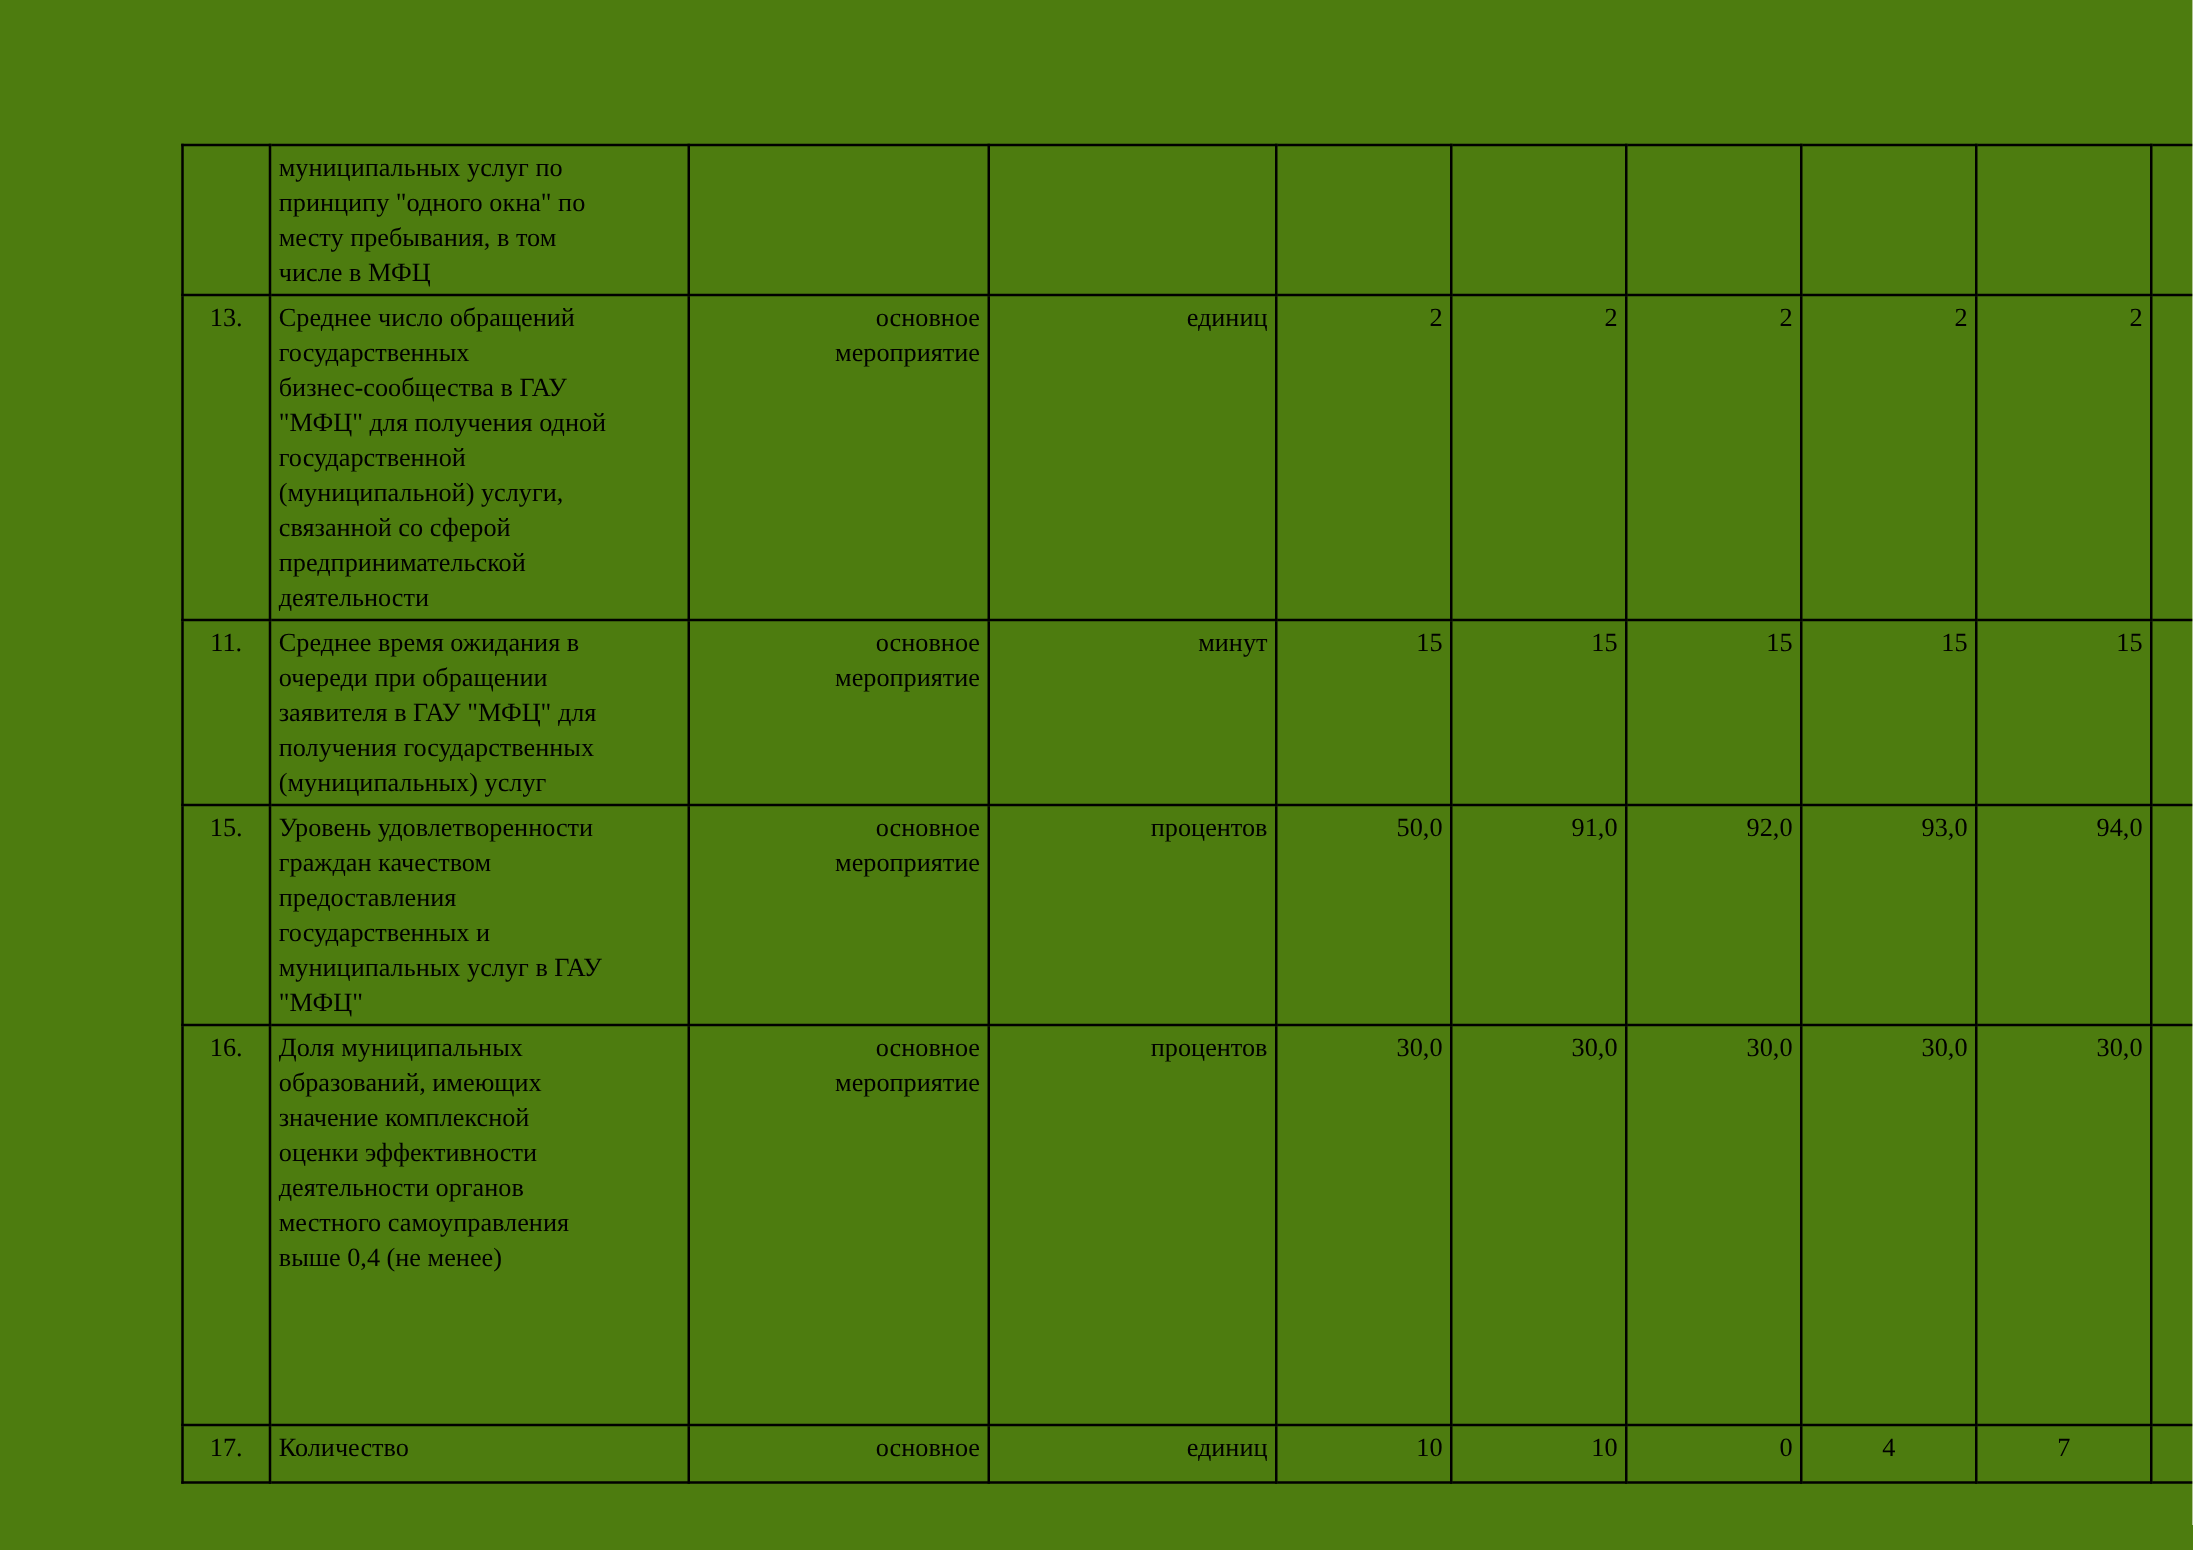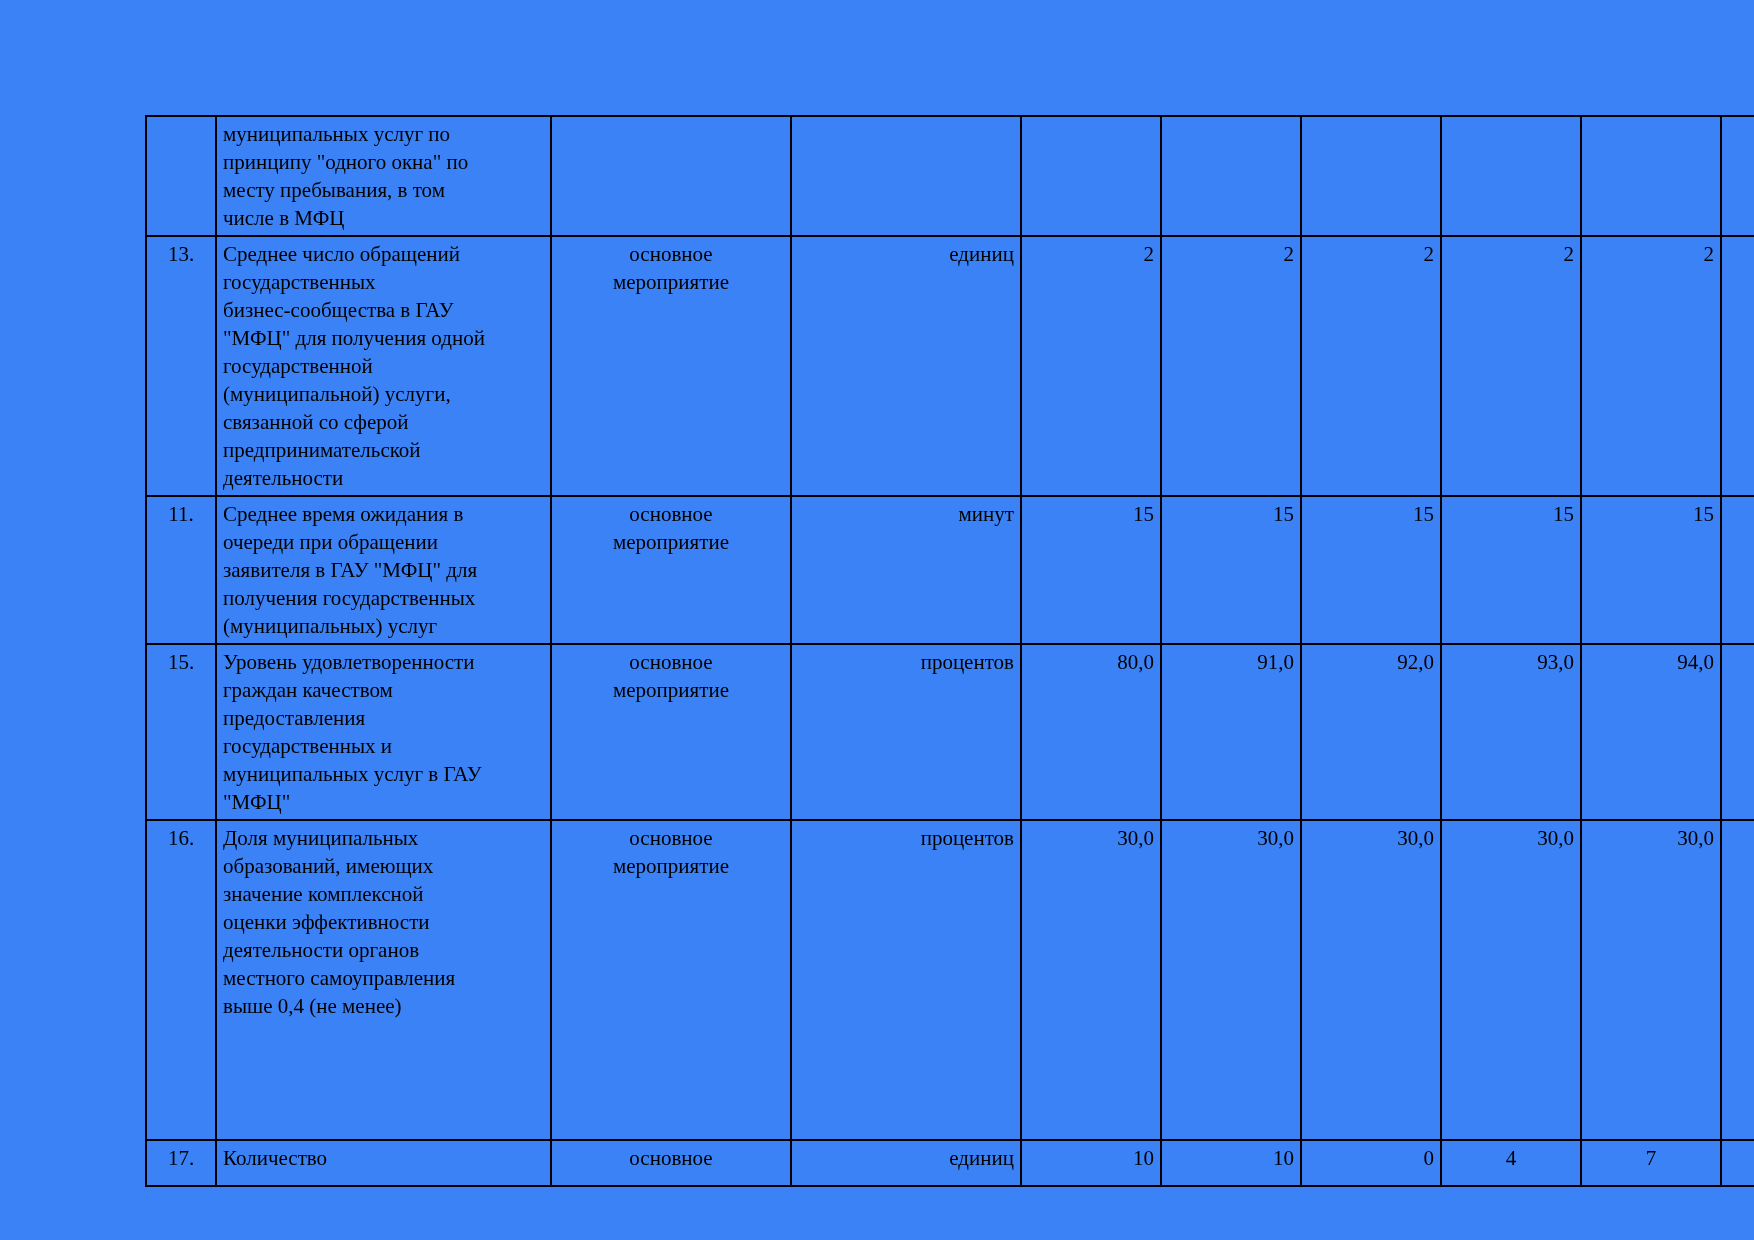--- a/index.html
+++ b/index.html
@@ -5,21 +5,21 @@
   * { box-sizing: border-box; }
   html, body {
     margin: 0; padding: 0;
     background: #ffffff;
   }
   .page {
     position: relative;
     width: 1754px;
     height: 1240px;
     overflow: hidden;
-    background: #3b82f6;
+    background: #4d7c0f;
     color: #000000;
     font-family: "Liberation Serif", "DejaVu Serif", serif;
     font-size: 21px;
     line-height: 28px;
   }
   table.doc-table {
     position: absolute;
     left: 145px;
     top: 115px;
     width: 1705px;
@@ -27,21 +27,21 @@
     table-layout: fixed;
   }
   table.doc-table td {
     border: 2px solid #000000;
     vertical-align: top;
     padding: 3px 6px;
     overflow: hidden;
   }
   td.c-num  { text-align: center;  padding-left: 5px; }
   td.c-name { text-align: left;  white-space: pre-line; }
-  td.c-type { text-align: center; white-space: pre-line; }
+  td.c-type { text-align: right; white-space: pre-line; }
   td.c-unit { text-align: right; margin-top: 20px; }
   td.c-val  { text-align: right; padding-right: 12px; }
   tbody tr:nth-child(1) { height: 120px; }
   tbody tr:nth-child(2) { height: 252px; }
   tbody tr:nth-child(3) { height: 148px; }
   tbody tr:nth-child(4) { height: 176px; }
   tbody tr:nth-child(5) { height: 320px; }
   tbody tr:nth-child(6) { height: 46px; }
 </style>
 </head>
@@ -119,21 +119,21 @@
     <td class="c-num">15.</td>
     <td class="c-name">Уровень удовлетворенности
 граждан качеством
 предоставления
 государственных и
 муниципальных услуг в ГАУ
 "МФЦ"</td>
     <td class="c-type">основное
 мероприятие</td>
     <td class="c-unit">процентов</td>
-  <td class="c-val">80,0</td>
+  <td class="c-val">50,0</td>
           <td class="c-val">91,0</td>
           <td class="c-val">92,0</td>
           <td class="c-val">93,0</td>
           <td class="c-val">94,0</td>
           <td class="c-val"></td>
         </tr>
         <tr>
     <td class="c-num">16.</td>
     <td class="c-name">Доля муниципальных
 образований, имеющих

